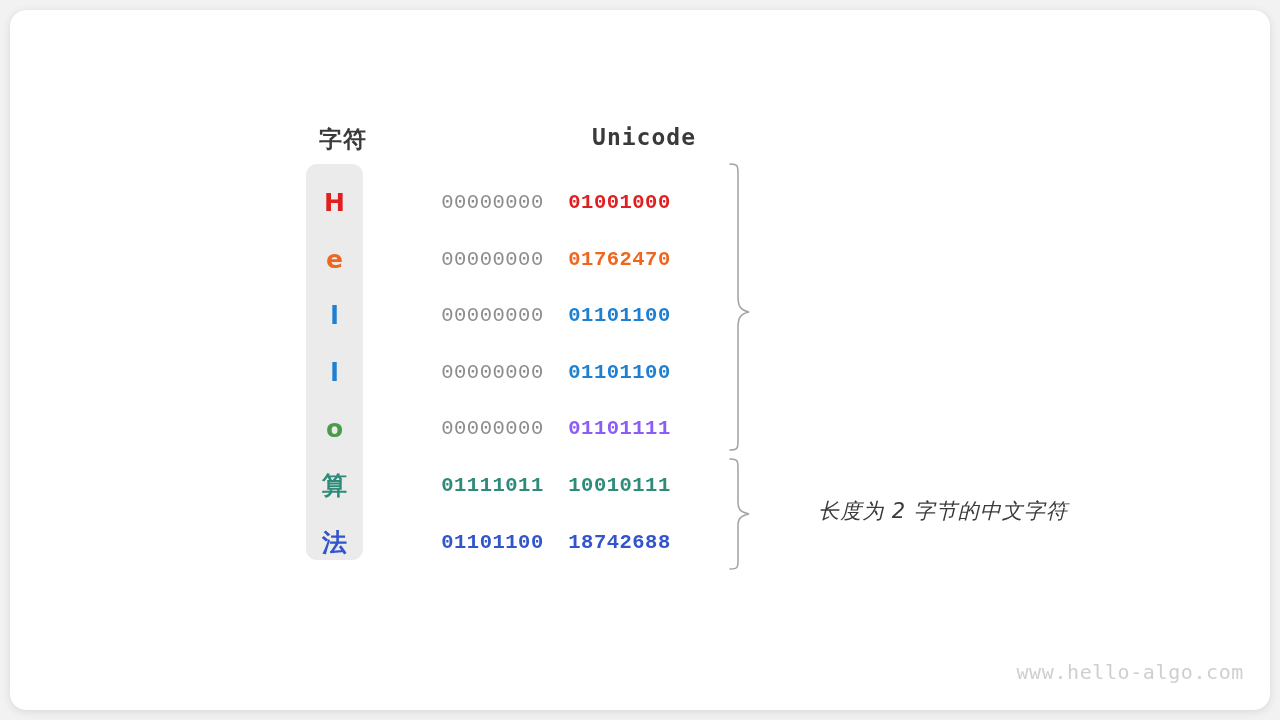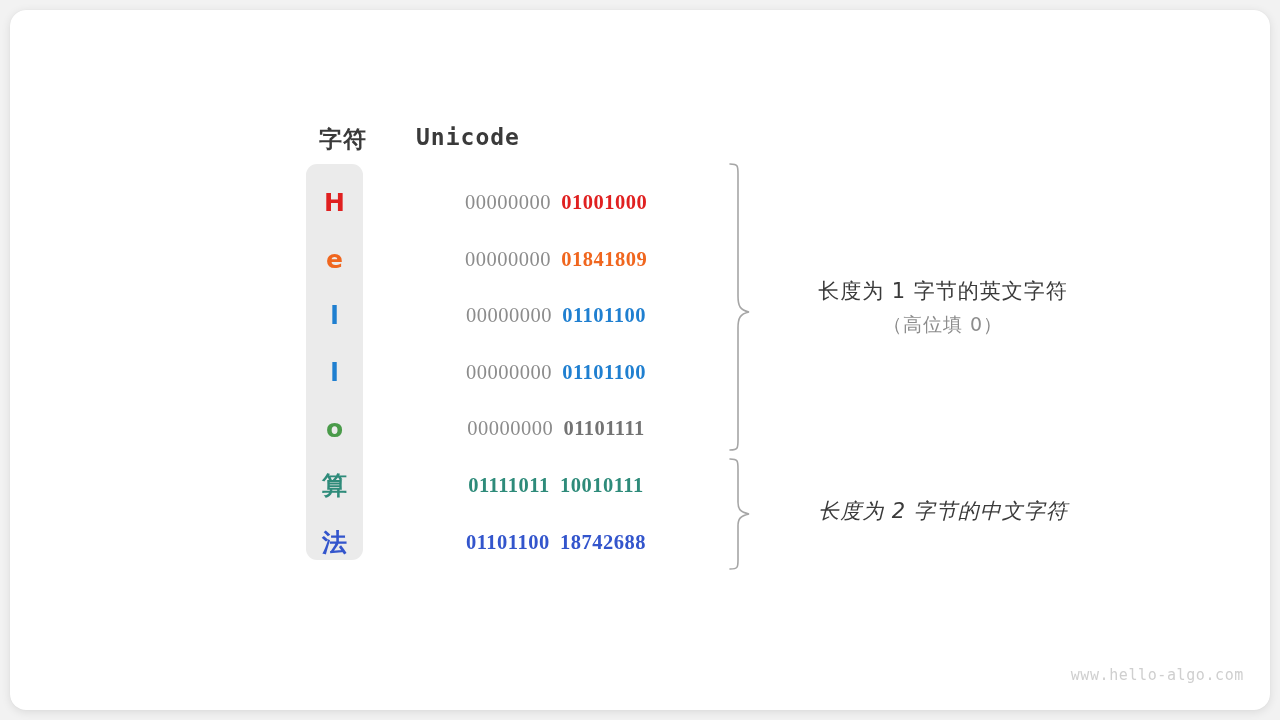--- a/index.html
+++ b/index.html
@@ -44,21 +44,21 @@
     font-size: 23px;
     font-weight: bold;
     color: #3a3a3a;
     letter-spacing: 1px;
   }
   .hdr-unicode {
     position: absolute;
     left: 406px;
     top: 114px;
     width: 280px;
-    text-align: left;
+    text-align: right;
     font-family: "DejaVu Sans Mono", "Liberation Mono", monospace;
     font-size: 23px;
     font-weight: bold;
     color: #3a3a3a;
     letter-spacing: 1px;
   }
 
   
   .char-pill {
     position: absolute;
@@ -86,21 +86,21 @@
     font-size: 25px;
     font-weight: bold;
   }
   .row .bytes {
     position: absolute;
     left: 406px;
     width: 280px;
     height: 57px;
     line-height: 57px;
     text-align: center;
-    font-family: Liberation Serif, serif;
+    font-family: Liberation Mono, monospace;
     font-size: 20.5px;
     white-space: pre;
   }
   .byte-hi {
     color: #8c8c8c;
     font-weight: normal;
     letter-spacing: 0.5px;
   }
   .byte-lo {
     font-weight: bold;
@@ -139,21 +139,21 @@
     white-space: pre;
     line-height: 32px;
   }
 
   
   .watermark {
     position: absolute;
     right: 26px;
     bottom: 26px;
     font-family: "DejaVu Sans Mono", "Liberation Mono", monospace;
-    font-size: 15px;
+    font-size: 20px;
     color: #cfcfcf;
     letter-spacing: 0.6px;
   }
 </style>
 </head>
 <body>
 
 <div class="card">
   <div class="stage">
 
@@ -162,33 +162,33 @@
 
     <div class="char-pill"></div>
 
     <div id="rows-host">
         <div class="row" style="top: 164px;">
           <div class="glyph" style="color: rgb(224, 32, 32);">H</div>
           <div class="bytes"><span class="byte-hi">00000000</span><span>  </span><span class="byte-lo" style="color: rgb(224, 32, 32);">01001000</span></div>
         </div>
         <div class="row" style="top: 220.6px;">
           <div class="glyph" style="color: rgb(240, 102, 30);">e</div>
-          <div class="bytes"><span class="byte-hi">00000000</span><span>  </span><span class="byte-lo" style="color: rgb(240, 102, 30);">01841809</span></div>
+          <div class="bytes"><span class="byte-hi">00000000</span><span>  </span><span class="byte-lo" style="color: rgb(240, 102, 30);">01762470</span></div>
         </div>
         <div class="row" style="top: 277.2px;">
           <div class="glyph" style="color: rgb(31, 127, 208);">l</div>
           <div class="bytes"><span class="byte-hi">00000000</span><span>  </span><span class="byte-lo" style="color: rgb(31, 127, 208);">01101100</span></div>
         </div>
         <div class="row" style="top: 333.8px;">
           <div class="glyph" style="color: rgb(31, 127, 208);">l</div>
           <div class="bytes"><span class="byte-hi">00000000</span><span>  </span><span class="byte-lo" style="color: rgb(31, 127, 208);">01101100</span></div>
         </div>
         <div class="row" style="top: 390.4px;">
           <div class="glyph" style="color: rgb(74, 155, 74);">o</div>
-          <div class="bytes"><span class="byte-hi">00000000</span><span>  </span><span class="byte-lo" style="color: #737373;">01101111</span></div>
+          <div class="bytes"><span class="byte-hi">00000000</span><span>  </span><span class="byte-lo" style="color: #8b5cf6;">01101111</span></div>
         </div>
         <div class="row" style="top: 447px;">
           <div class="glyph" style="color: rgb(46, 139, 122);">算</div>
           <div class="bytes"><span class="byte-hi colored" style="color: rgb(46, 139, 122);">01111011</span><span>  </span><span class="byte-lo" style="color: rgb(46, 139, 122); text-align: right;">10010111</span></div>
         </div>
         <div class="row" style="top: 503.6px;">
           <div class="glyph" style="color: rgb(51, 85, 204);">法</div>
           <div class="bytes"><span class="byte-hi colored" style="color: rgb(51, 85, 204);">01101100</span><span>  </span><span class="byte-lo" style="color: rgb(51, 85, 204);">18742688</span></div>
         </div>
       </div>
@@ -206,24 +206,20 @@
     <svg class="brace" style="left:708px; top:444px;" width="46" height="124" viewBox="0 0 46 124">
       <path d="M 12 5
                C 20 5, 20 7, 20 15
                L 20 48
                C 20 55, 22 58, 31 60
                C 22 62, 20 65, 20 72
                L 20 106
                C 20 113, 20 115, 12 115"></path>
     </svg>
 
-    <div class="annot" style="left:762px; top:264px; width:342px;">
-      <div class="main">长度为 1 字节的英文字符</div>
-      <div class="sub">（高位填 0）</div>
-    </div>
 
     <div class="annot" style="left:762px; top:484px; width:342px;font-style:italic;">
       <div class="main">长度为 2 字节的中文字符</div>
     </div>
 
     <div class="watermark">www.hello-algo.com</div>
 
   </div>
 </div>
 

